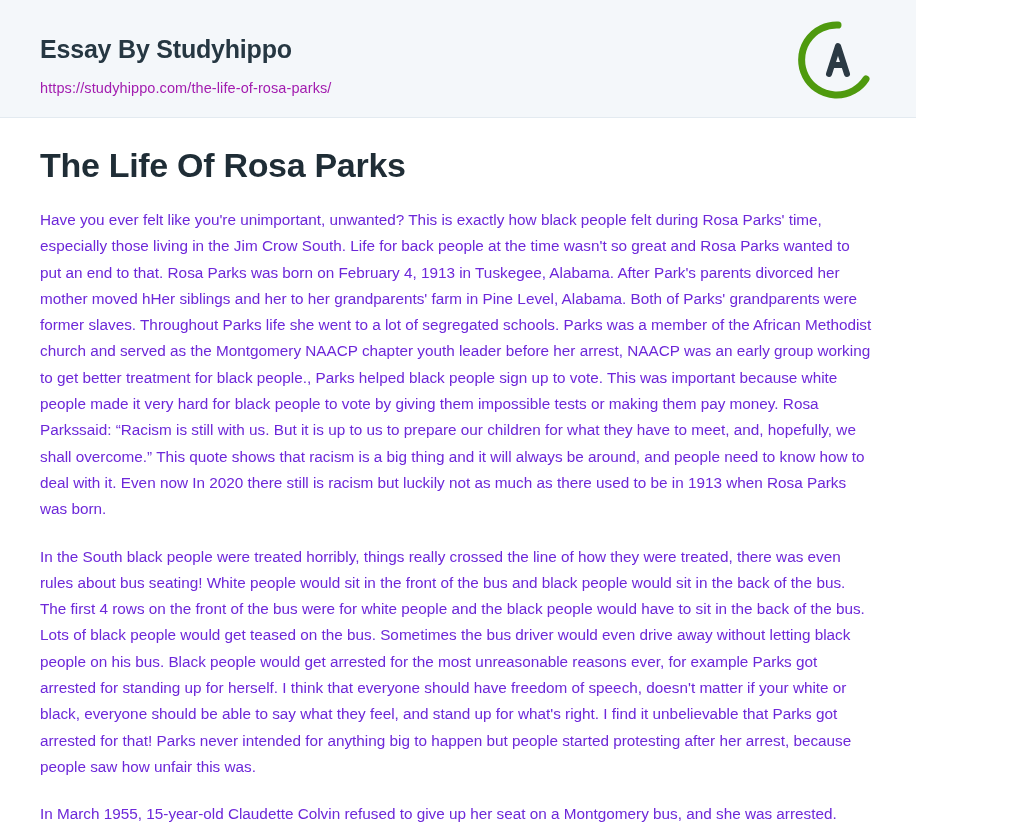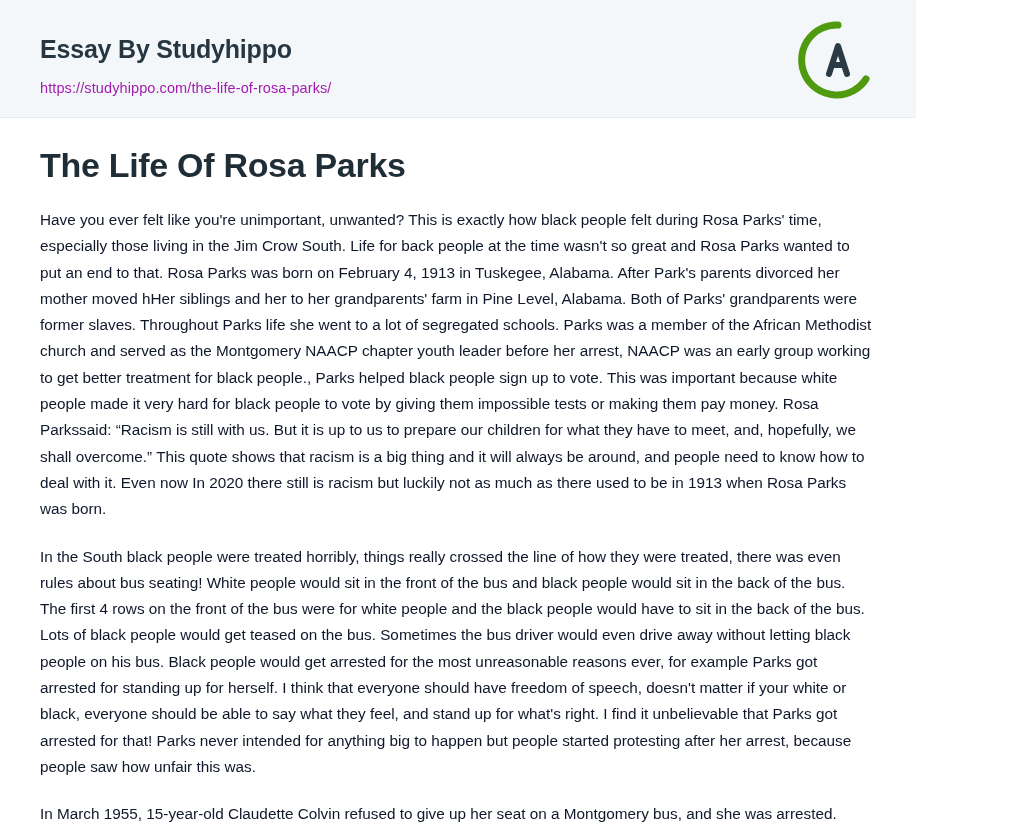--- a/index.html
+++ b/index.html
@@ -77,21 +77,21 @@
     font-size: 34px;
     font-weight: bold;
     color: #1f2d36;
     margin: 0 0 22px 0;
     letter-spacing: -0.3px;
   }
 
   .article-body p {
     font-size: 15.3px;
     line-height: 1.72;
-    color: #0f172a;
+    color: #6d28d9;
     margin: 0 0 21px 0;
     text-align: left;
   }
 
   .article-body p:last-child {
     margin-bottom: 0;
   }
 </style>
 </head>
 <body>

